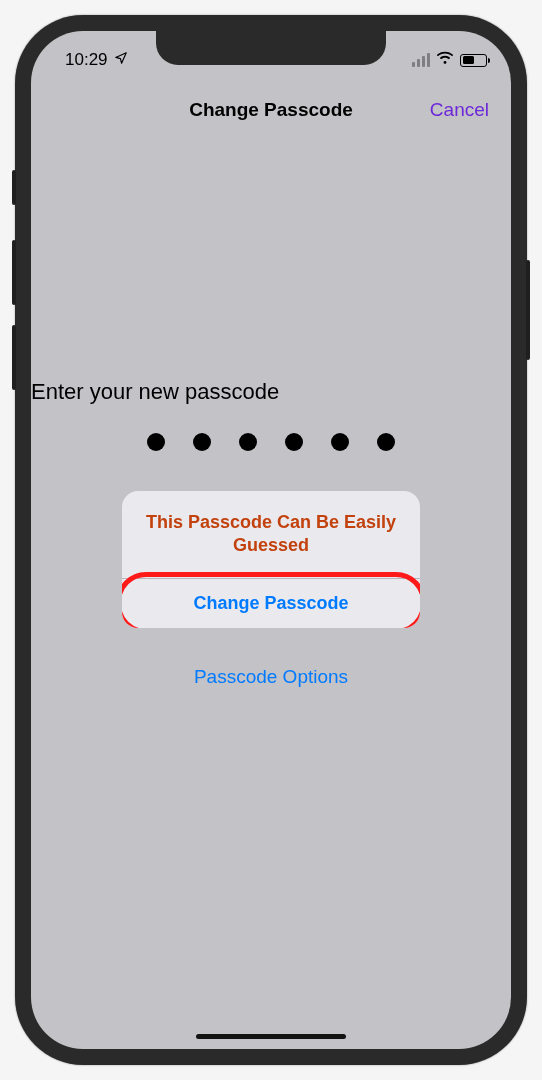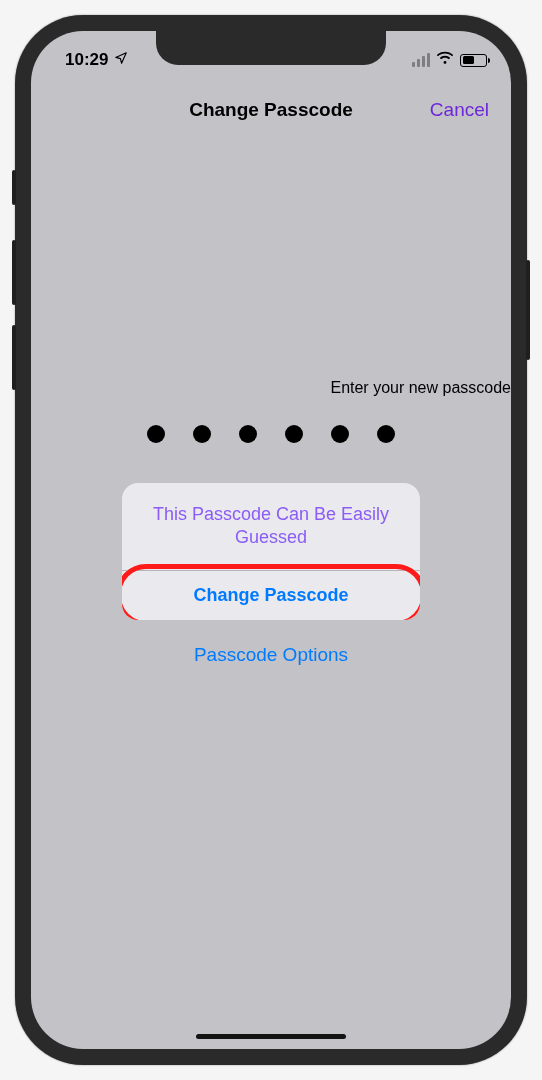--- a/index.html
+++ b/index.html
@@ -55,21 +55,21 @@
       top: 0;
       left: 0;
       right: 0;
       height: 48px;
       display: flex;
       align-items: center;
       justify-content: space-between;
       padding: 10px 24px 0 34px;
       z-index: 40;
       color: #000;
-      font-weight: 700;
+      font-weight: 400;
     }
     .status-left { display: flex; align-items: center; gap: 6px; font-size: 17px; }
     .status-right { display: flex; align-items: center; gap: 6px; }
     .bars {
       display: flex;
       align-items: flex-end;
       gap: 2px;
       opacity: 0.35;
     }
     .bars span {
@@ -128,22 +128,22 @@
       position: absolute;
       right: 22px;
       color: #6d28d9;
       font-size: 19px;
       font-weight: 400;
     }
 
     .content { position: absolute; top: 108px; left: 0; right: 0; bottom: 0; }
 
     .prompt-text {
-      text-align: right;
-      font-size: 16px;
+      text-align: left;
+      font-size: 22px;
       color: #000;
       margin-top: 240px;
     }
     .passcode-dots {
       margin-top: 28px;
       display: flex;
       justify-content: center;
       gap: 28px;
     }
     .dot {
@@ -160,22 +160,22 @@
       border-radius: 16px;
       overflow: hidden;
       position: relative;
     }
     .alert-body {
       padding: 20px 18px 18px 18px;
       text-align: center;
     }
     .alert-title {
       font-size: 18px;
-      font-weight: 400;
-      color: #8b5cf6;
+      font-weight: 700;
+      color: #c2410c;
       line-height: 1.25;
       margin-bottom: 4px;
     }
     .alert-message {
       font-size: 14px;
       color: #000;
       line-height: 1.35;
     }
     .alert-button {
       border-top: 0.5px solid rgba(0,0,0,0.22);
@@ -193,21 +193,21 @@
       right: -6px;
       top: -6px;
       bottom: -6px;
       border: 5px solid #ff1a1a;
       border-radius: 30px;
       pointer-events: none;
     }
     .alert-button-wrap { position: relative; }
 
     .options-link {
-      margin-top: 24px;
+      margin-top: 38px;
       text-align: center;
       color: #007aff;
       font-size: 19px;
     }
 
     .home-indicator {
       position: absolute;
       bottom: 10px;
       left: 50%;
       transform: translateX(-50%);

